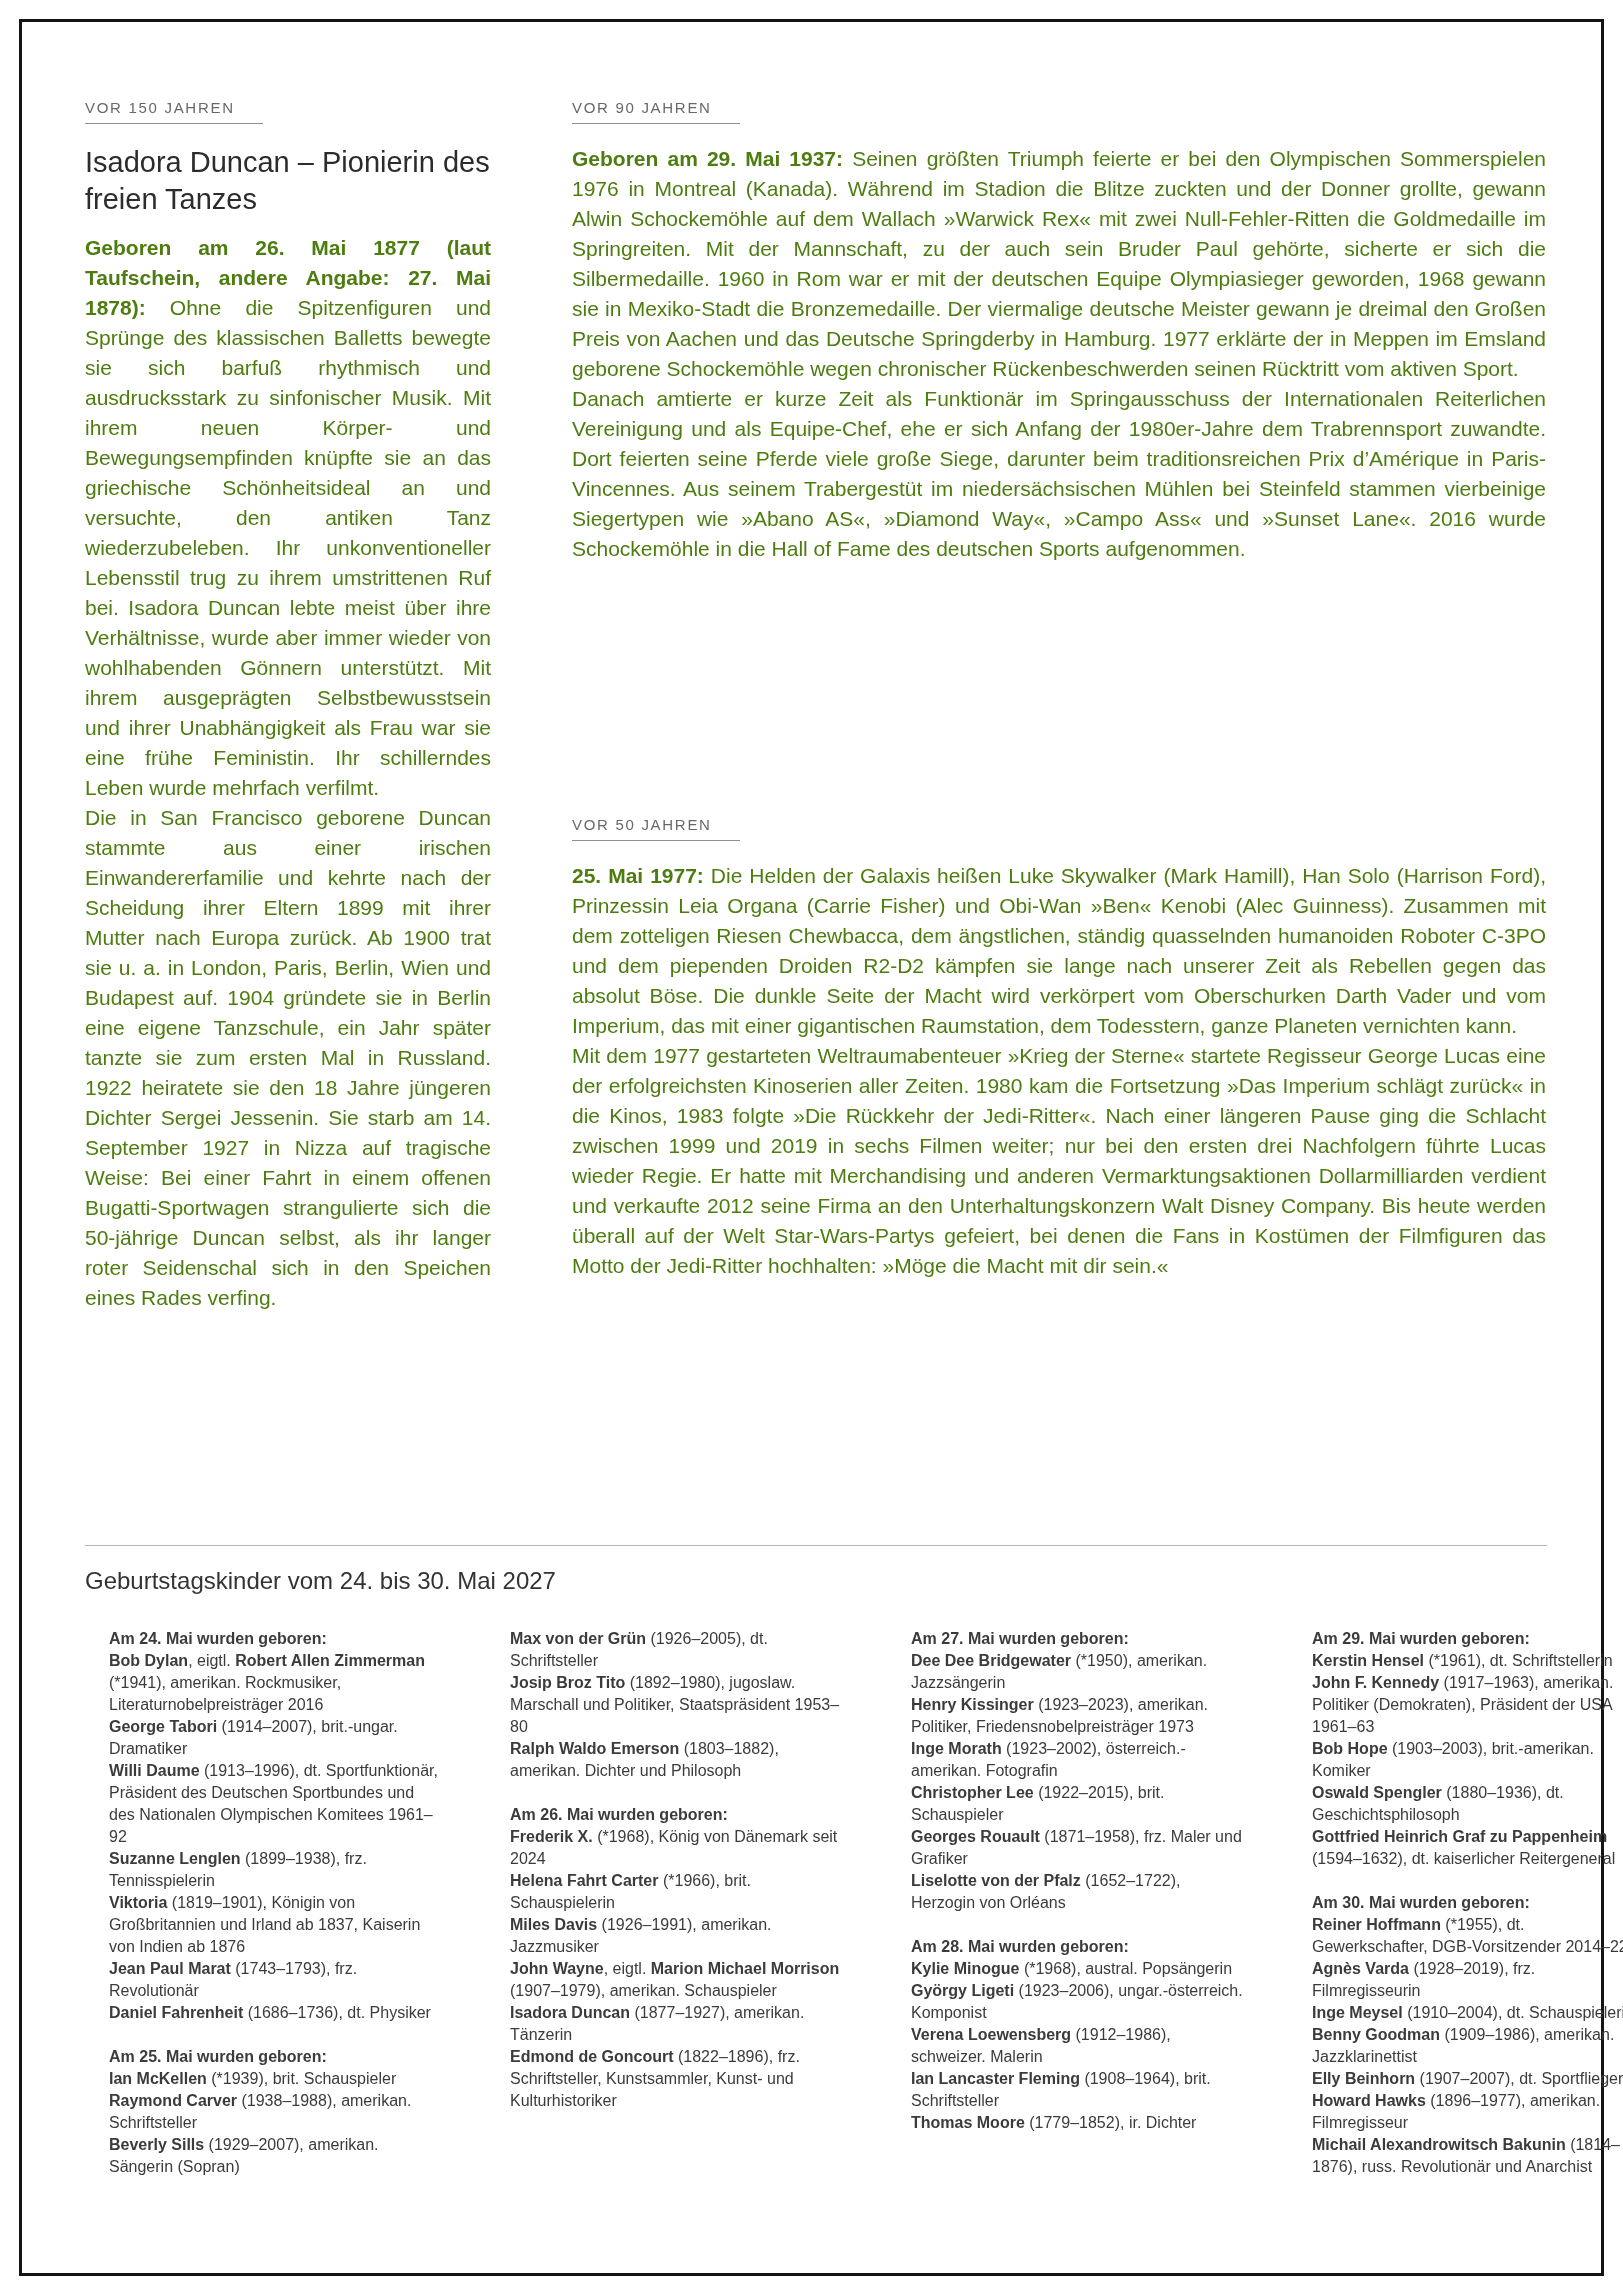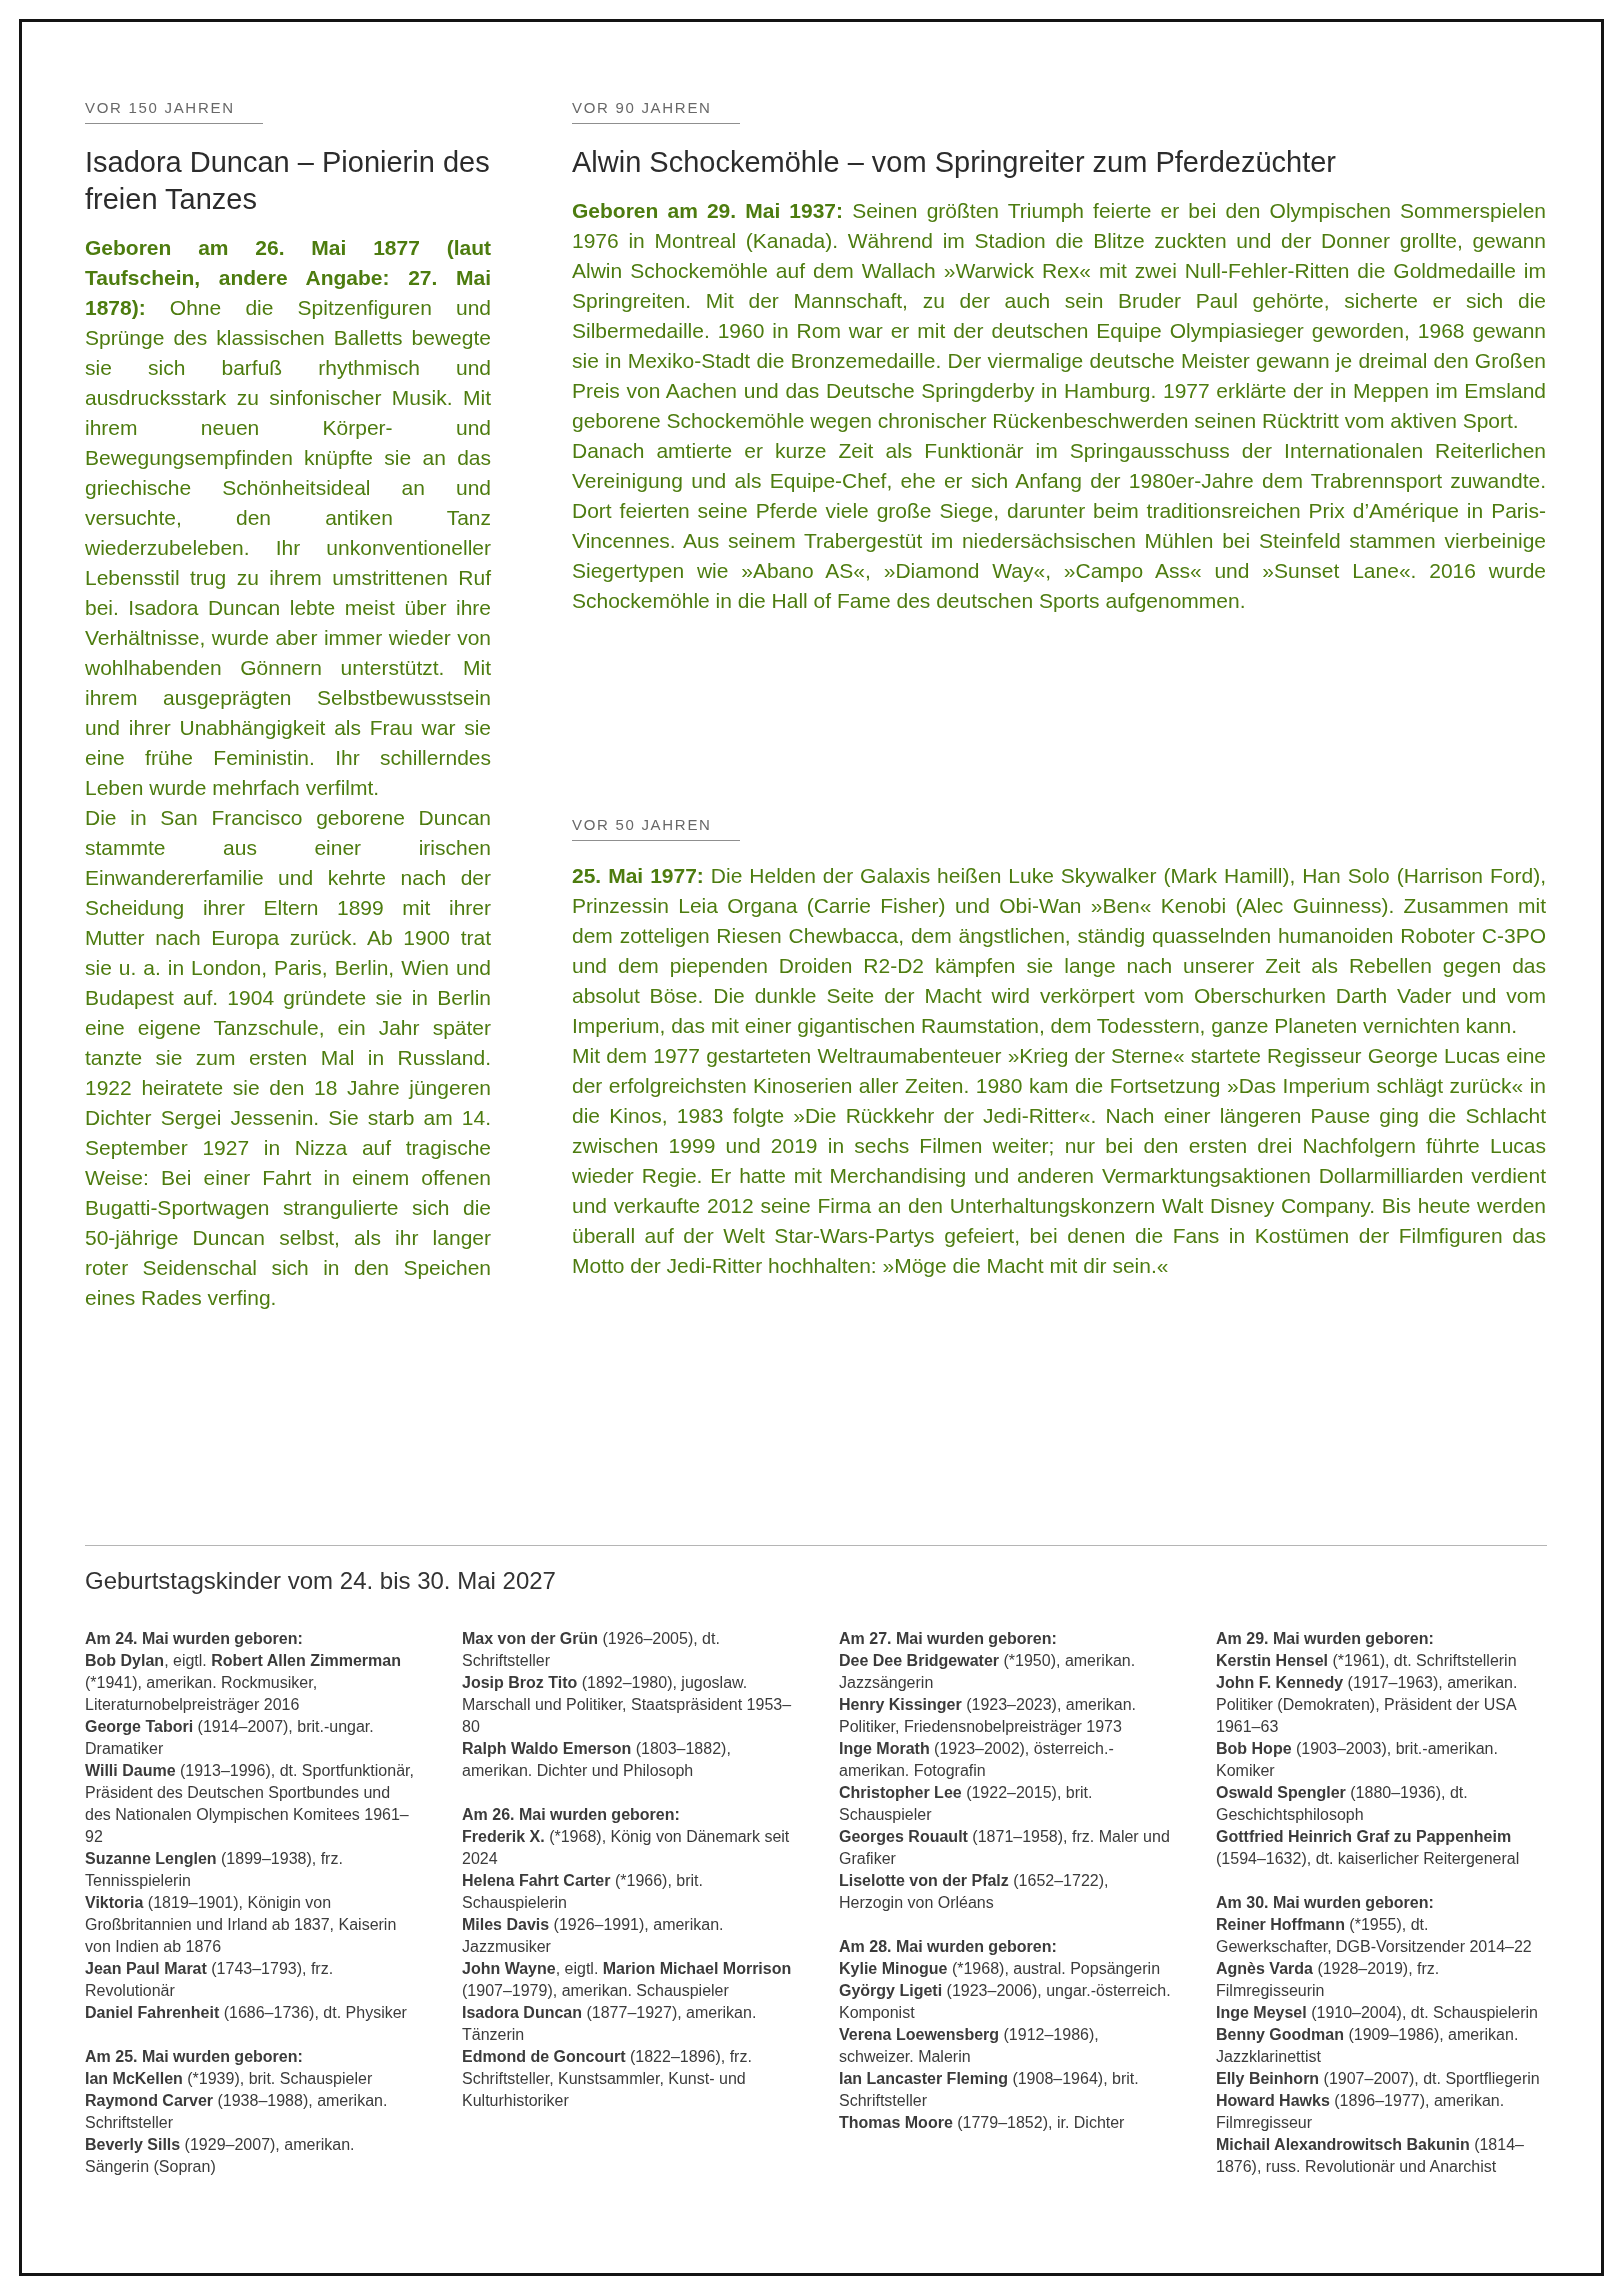--- a/index.html
+++ b/index.html
@@ -49,21 +49,21 @@
   .birthdays {
     position:absolute; left:85px; top:1545px; width:1462px;
     border-top:1.4px solid #b5b5b5;
   }
   .b-heading {
     margin:20px 0 32px 0;
     font-size:24px; line-height:30px;
     font-weight:400; color:#333333;
   }
   .bcols { display:flex; gap:45px; align-items:flex-start; }
-  .bcol  { width:332px; flex:0 0 332px; }
+  .bcol  { width:332px; flex:0 0 332px;margin-left:24px; }
   .bblock { margin:0 0 22px 0; }
   .bblock h3 {
     margin:0;
     font-size:16px; line-height:22px;
     font-weight:700; color:#3b3b3b;
   }
   .bblock p {
     margin:0;
     font-size:16px; line-height:22px;
     color:#3b3b3b;
@@ -82,21 +82,20 @@
   <div class="body">
       <p><strong>Geboren am 26. Mai 1877 (laut Taufschein, andere Angabe: 27. Mai 1878):</strong><span> Ohne die Spitzenfiguren und Sprünge des klassischen Balletts bewegte sie sich barfuß rhythmisch und ausdrucksstark zu sinfonischer Musik. Mit ihrem neuen Körper- und Bewegungsempfinden knüpfte sie an das griechische Schönheitsideal an und versuchte, den antiken Tanz wiederzubeleben. Ihr unkonventioneller Lebensstil trug zu ihrem umstrittenen Ruf bei. Isadora Duncan lebte meist über ihre Verhältnisse, wurde aber immer wieder von wohlhabenden Gönnern unterstützt. Mit ihrem ausgeprägten Selbstbewusstsein und ihrer Unabhängigkeit als Frau war sie eine frühe Feministin. Ihr schillerndes Leben wurde mehrfach verfilmt.</span></p>
       <p><span>Die in San Francisco geborene Duncan stammte aus einer irischen Einwandererfamilie und kehrte nach der Scheidung ihrer Eltern 1899 mit ihrer Mutter nach Europa zurück. Ab 1900 trat sie u. a. in London, Paris, Berlin, Wien und Budapest auf. 1904 gründete sie in Berlin eine eigene Tanzschule, ein Jahr später tanzte sie zum ersten Mal in Russland. 1922 heiratete sie den 18 Jahre jüngeren Dichter Sergei Jessenin. Sie starb am 14. September 1927 in Nizza auf tragische Weise: Bei einer Fahrt in einem offenen Bugatti-Sportwagen strangulierte sich die 50-jährige Duncan selbst, als ihr langer roter Seidenschal sich in den Speichen eines Rades verfing.</span></p>
     </div>
 </article>
 
 <article class="article art-topright">
   <div class="kicker-row">
     <span class="kicker">VOR 90 JAHREN</span>
   </div>
-  <h2 class="title">Alwin Schockemöhle – vom Springreiter zum Pferdezüchter</h2>
   <div class="body">
       <p><strong>Geboren am 29. Mai 1937:</strong><span> Seinen größten Triumph feierte er bei den Olympischen Sommerspielen 1976 in Montreal (Kanada). Während im Stadion die Blitze zuckten und der Donner grollte, gewann Alwin Schockemöhle auf dem Wallach »Warwick Rex« mit zwei Null-Fehler-Ritten die Goldmedaille im Springreiten. Mit der Mannschaft, zu der auch sein Bruder Paul gehörte, sicherte er sich die Silbermedaille. 1960 in Rom war er mit der deutschen Equipe Olympiasieger geworden, 1968 gewann sie in Mexiko-Stadt die Bronzemedaille. Der viermalige deutsche Meister gewann je dreimal den Großen Preis von Aachen und das Deutsche Springderby in Hamburg. 1977 erklärte der in Meppen im Emsland geborene Schockemöhle wegen chronischer Rückenbeschwerden seinen Rücktritt vom aktiven Sport.</span></p>
       <p><span>Danach amtierte er kurze Zeit als Funktionär im Springausschuss der Internationalen Reiterlichen Vereinigung und als Equipe-Chef, ehe er sich Anfang der 1980er-Jahre dem Trabrennsport zuwandte. Dort feierten seine Pferde viele große Siege, darunter beim traditionsreichen Prix d’Amérique in Paris-Vincennes. Aus seinem Trabergestüt im niedersächsischen Mühlen bei Steinfeld stammen vierbeinige Siegertypen wie »Abano AS«, »Diamond Way«, »Campo Ass« und »Sunset Lane«. 2016 wurde Schockemöhle in die Hall of Fame des deutschen Sports aufgenommen.</span></p>
     </div>
 </article>
 
 <article class="article art-midright">
   <div class="kicker-row">
     <span class="kicker">VOR 50 JAHREN</span>
   </div>

